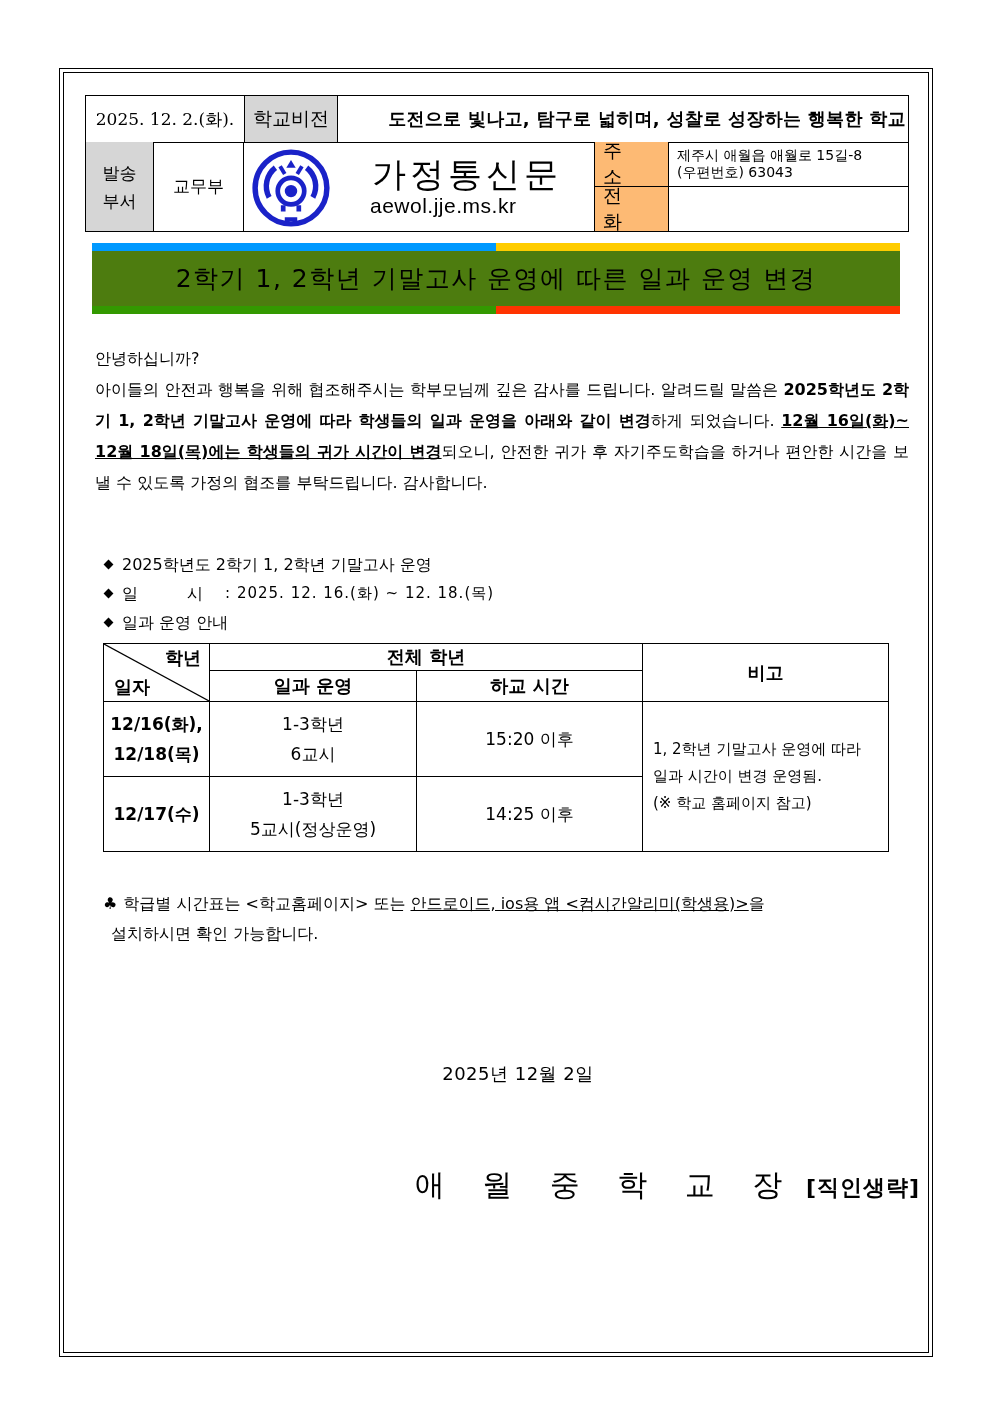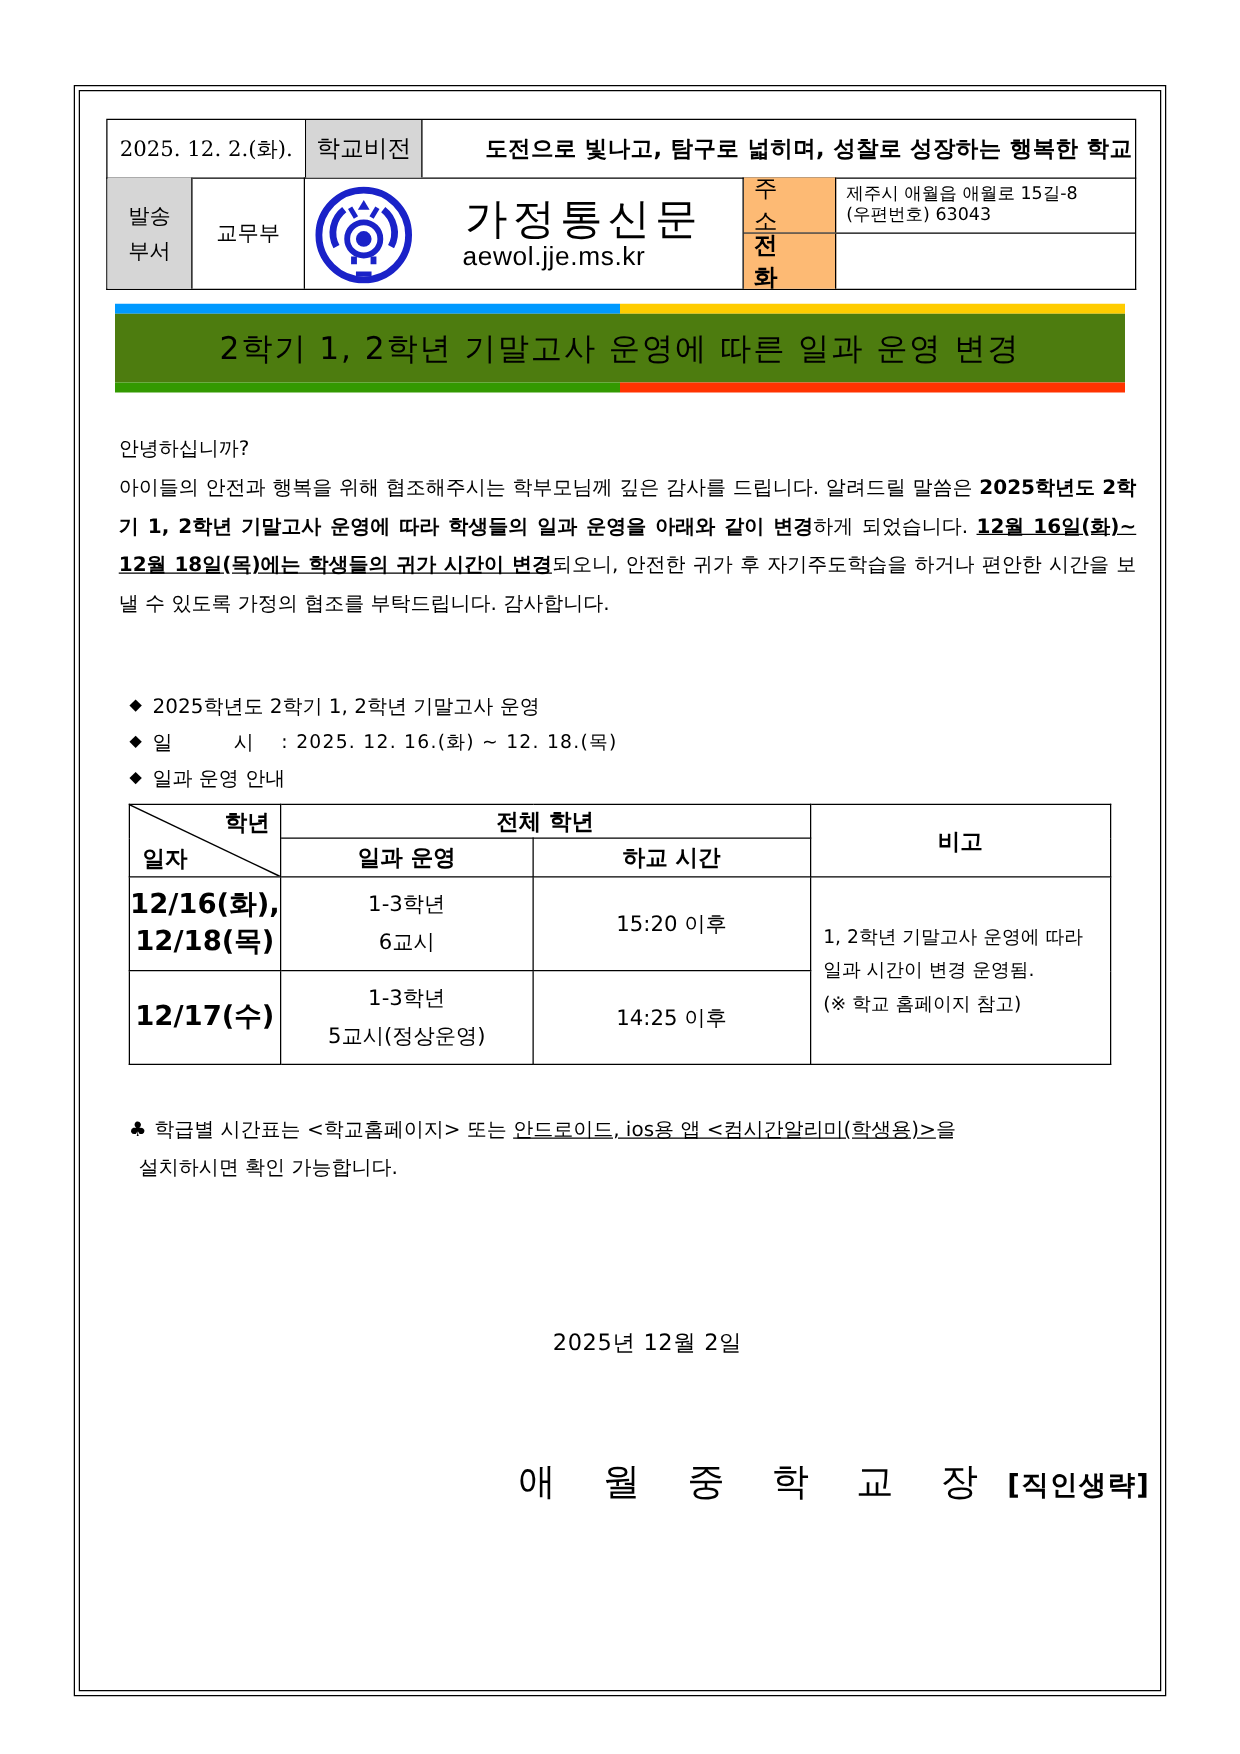--- a/index.html
+++ b/index.html
@@ -15,21 +15,21 @@
 
   .row2-wrap { position: absolute; left: 85px; top: 142px; width: 824px; height: 90px; border: 1.5px solid #000; border-top: none; display: flex; }
   .r2-dept-label { width: 68px; border-right: 1.5px solid #000; background: #d6d6d6; display: flex; flex-direction: column; align-items: center; justify-content: center; font-size: 17px; line-height: 28px; }
   .r2-dept { width: 90px; border-right: 1.5px solid #000; display: flex; align-items: center; justify-content: center; font-size: 17px; }
   .r2-title { width: 351px; border-right: 1.5px solid #000; position: relative; }
   .logo { position: absolute; left: 8px; top: 7px; width: 78px; height: 78px; }
   .nl-title { position: absolute; left: 128px; top: 10px; font-size: 34px; letter-spacing: 4px; font-family: "DejaVu Sans", sans-serif; }
   .nl-url { position: absolute; left: 126px; top: 52px; font-size: 21px; font-family: "Liberation Sans", sans-serif; letter-spacing: 0.5px; }
   .r2-contact { flex: 1; display: flex; flex-direction: column; }
   .contact-row { display: flex; height: 44px; }
-  .contact-row + .contact-row { border-top: 1.5px solid #000; height: 45px; font-weight: bold; }
+  .contact-row + .contact-row { border-top: 1.5px solid #000; height: 45px; }
   .c-label { width: 74px; border-right: 1.5px solid #000; background: #fdba74; display: flex; align-items: center; justify-content: center; font-size: 19px; letter-spacing: 8px; padding-left: 8px; }
   .c-value { flex: 1; padding-left: 8px; font-size: 14px; line-height: 17px; display: flex; flex-direction: column; justify-content: center; font-family: "DejaVu Sans", sans-serif; }
   .c-value .small { font-size: 11px; }
 
   
   .bar { position: absolute; height: 8px; }
   .bar-blue { left: 92px; top: 243px; width: 404px; background: #0099ff; }
   .bar-yellow { left: 496px; top: 243px; width: 404px; background: #ffcc00; }
   .bar-green { left: 92px; top: 306px; width: 404px; background: #339900; }
   .bar-red { left: 496px; top: 306px; width: 404px; background: #ff3300; }
@@ -49,21 +49,21 @@
   .spacer-label { letter-spacing: 22px; }
 
   
   .sched { position: absolute; left: 103px; top: 643px; width: 786px; border-collapse: collapse; font-size: 17px; }
   .sched td { border: 1.5px solid #000; text-align: center; vertical-align: middle; }
   .sched .th { font-weight: bold; font-size: 18px; }
   .diag-cell { position: relative; width: 106px; }
   .diag-svg { position: absolute; left: 0; top: 0; width: 100%; height: 100%; }
   .diag-top { position: absolute; right: 8px; top: 2px; font-weight: bold; font-size: 18px; }
   .diag-bottom { position: absolute; left: 10px; bottom: 2px; font-weight: bold; font-size: 18px; }
-  .date-cell { font-weight: bold; line-height: 30px; font-size: 22px; }
+  .date-cell { font-weight: bold; line-height: 30px; font-size: 17px; }
   .lines { line-height: 30px; }
   .note-cell { text-align: left !important; padding-left: 10px; font-size: 15px; line-height: 27px; }
 
   .footnote { position: absolute; left: 103px; top: 889px; font-size: 16px; line-height: 30px; }
   .club { font-size: 16px; margin-right: 6px; }
 
   .sign-date { position: absolute; left: 0; width: 992px; top: 1062px; text-align: center; font-size: 18px; letter-spacing: 0.5px; padding-left: 44px; }
   .sign-name { position: absolute; left: 0; width: 920px; top: 1165px; text-align: right; font-size: 30px; }
   .sign-name .name { letter-spacing: 14px; }
   .sign-name .seal { font-size: 22px; font-weight: bold; letter-spacing: 1px; }

